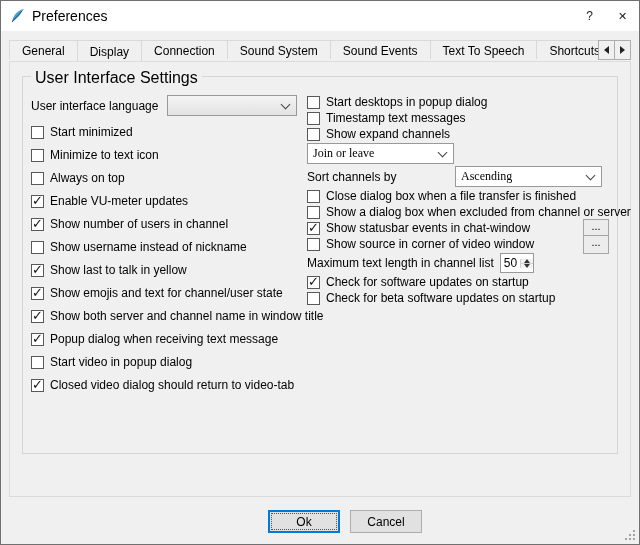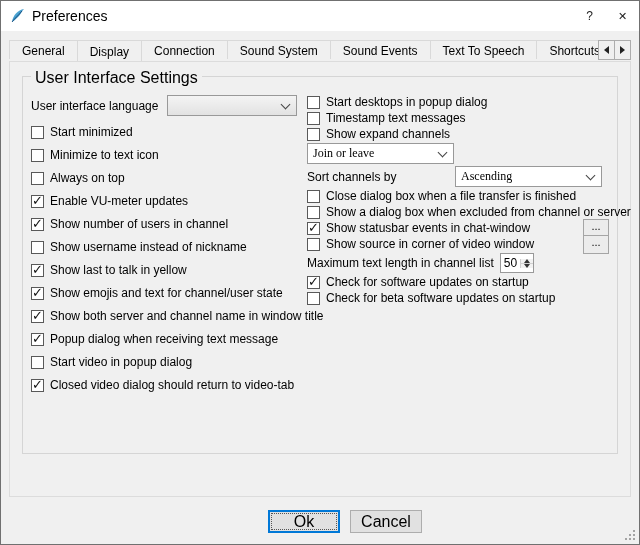--- a/index.html
+++ b/index.html
@@ -113,21 +113,21 @@
   .tri-up   { width:0; height:0; border-left:3px solid transparent; border-right:3px solid transparent; border-bottom:4px solid #333; }
   .tri-down { width:0; height:0; border-left:3px solid transparent; border-right:3px solid transparent; border-top:4px solid #333; }
 
   
   .footer {
     position: absolute; left: 50px; right: 0; bottom: 11px;
     display: flex; justify-content: center; gap: 10px;
   }
   .btn {
     min-width: 72px; height: 23px; background: #e1e1e1; border: 1px solid #adadad;
-    font-size: 16px; display: flex; align-items: center; justify-content: center; cursor: default;
+    font-size: 12px; display: flex; align-items: center; justify-content: center; cursor: default;
   }
   .btn.default {
     border: 2px solid #0078d7; outline: 1px dotted #555; outline-offset: -4px;
   }
 
   .resize-grip { position: absolute; right: 2px; bottom: 2px; width: 13px; height: 13px; }
 </style>
 </head>
 <body>
 

